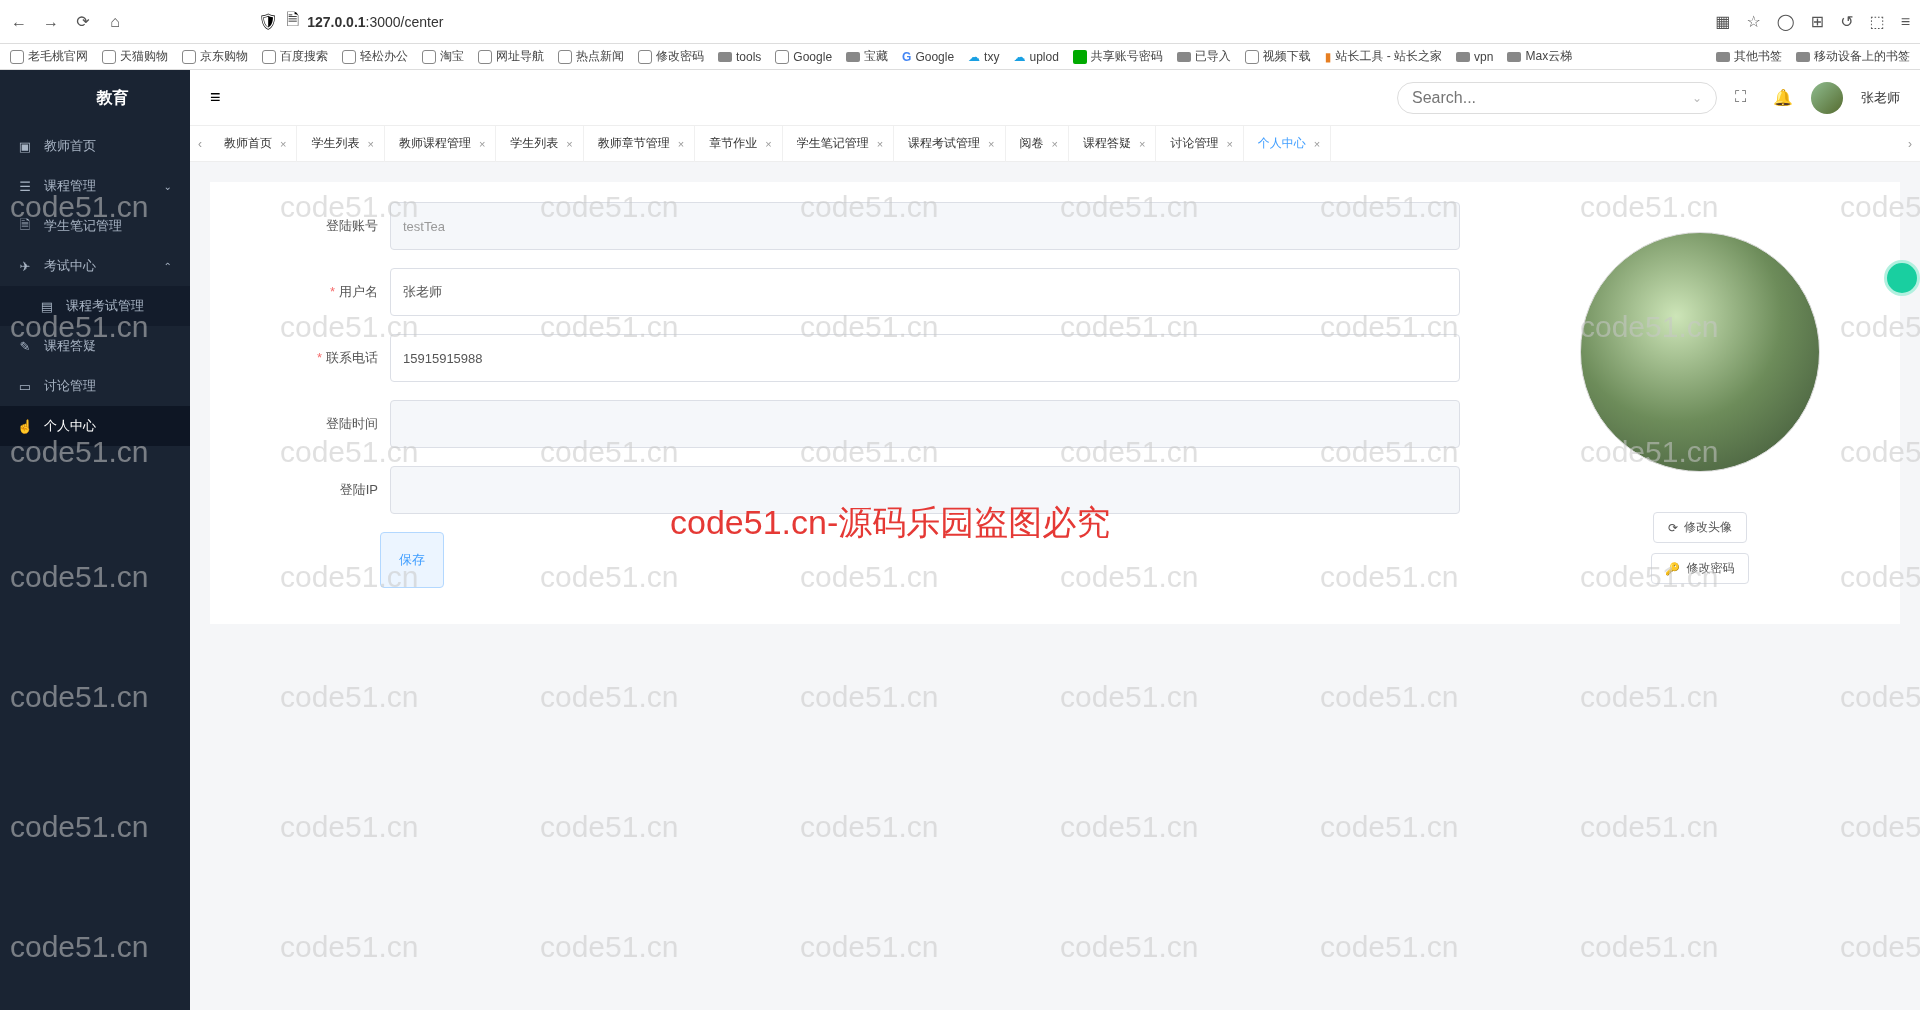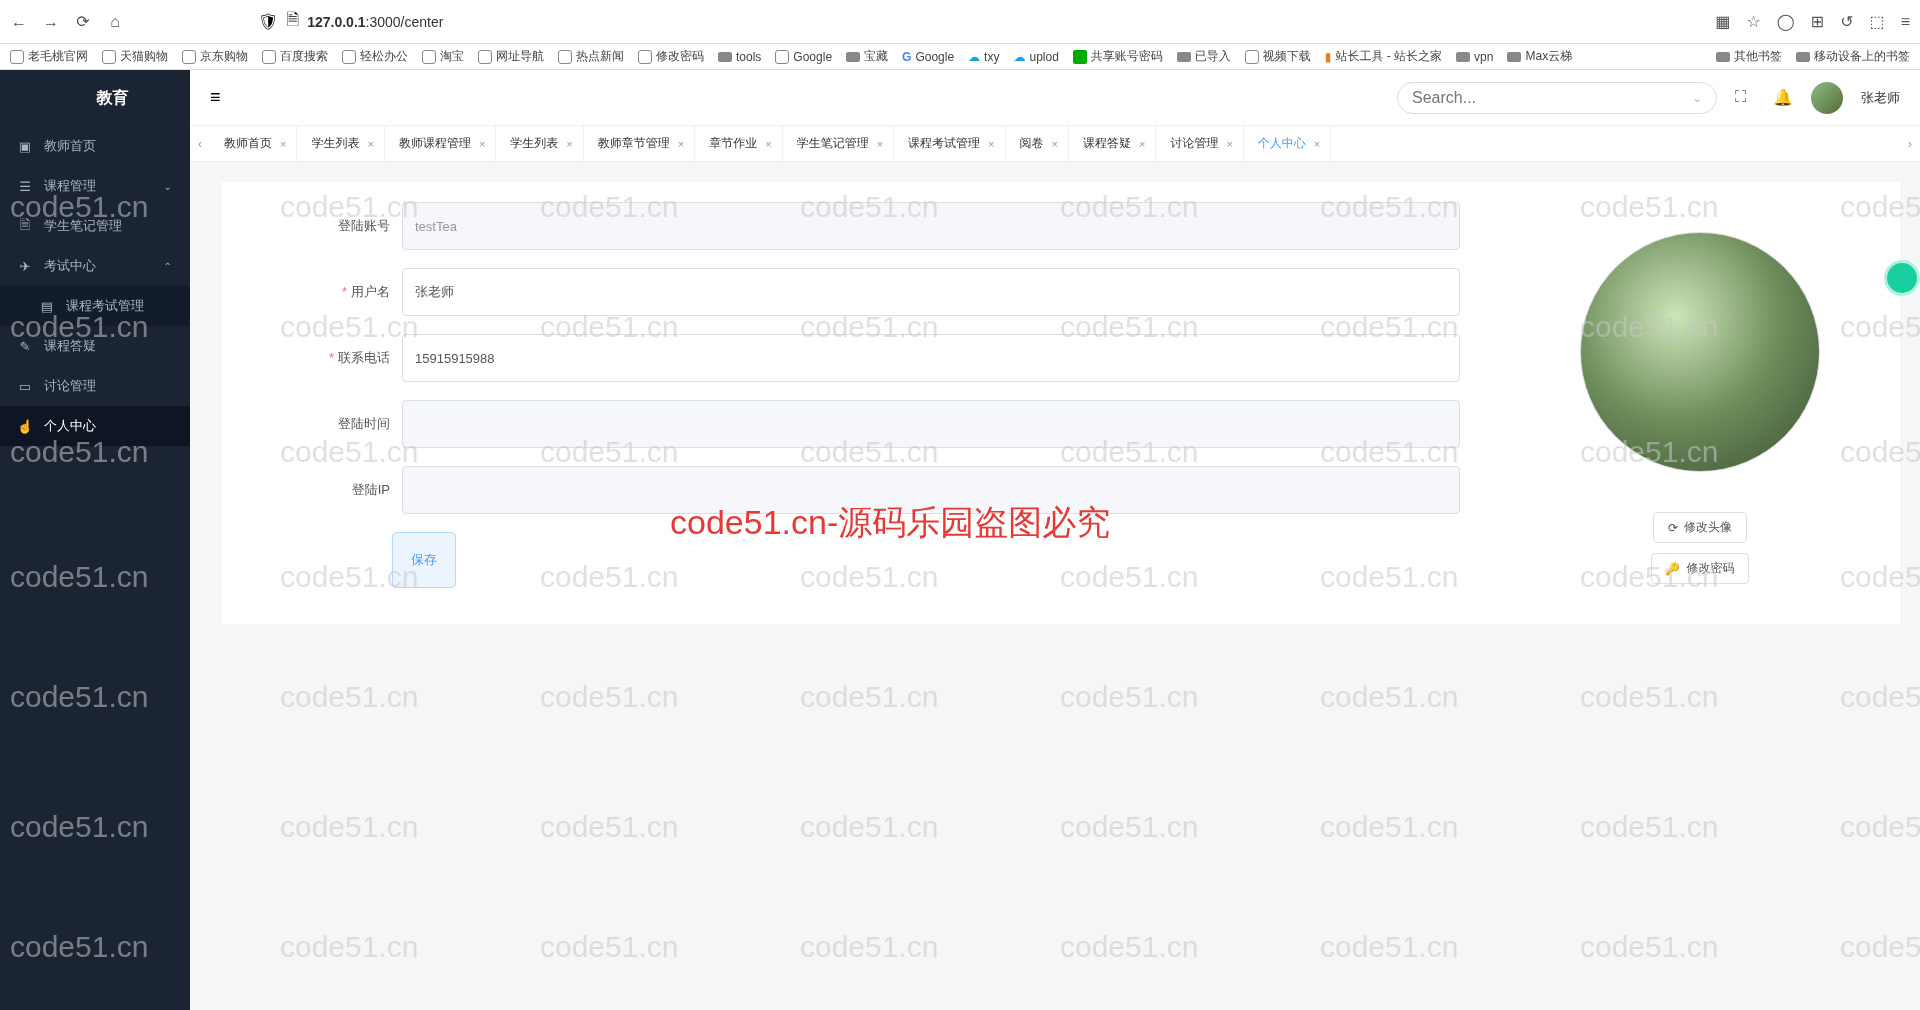--- a/index.html
+++ b/index.html
@@ -40,21 +40,21 @@
 
 
 .tabs { height:36px; background:#fff; border-bottom:1px solid #eee; display:flex; align-items:center; font-size:12px; position:relative; }
 .tab-scroll { width:20px; display:flex; align-items:center; justify-content:center; color:#999; cursor:pointer; }
 .tab-scroll.right { position:absolute; right:0; }
 .tab { padding:0 10px 0 14px; height:36px; display:flex; align-items:center; gap:8px; color:#333; cursor:pointer; border-right:1px solid #f0f0f0;}
 .tab.active { color:#409eff; }
 .tab-close { color:#999; font-size:11px; }
 
 
-.content { flex:1; padding:20px; overflow:auto;margin-left:12px; }
+.content { flex:1; padding:20px; overflow:auto; }
 .panel { background:#fff; padding:20px 20px 30px; display:flex; gap:40px; }
 .form-col { flex:1; }
 .avatar-col { width:360px; display:flex; flex-direction:column; align-items:center; padding-top:30px; }
 .form-row { display:flex; align-items:center; margin:0 20px 18px; }
 .form-label { width:140px; text-align:right; padding-right:12px; font-size:13px; color:#555; }
 .req::before { content:"*"; color:#f56c6c; margin-right:4px; }
 .form-input { flex:1; height:48px; border:1px solid #dcdfe6; border-radius:4px; padding:8px 12px; font-size:13px; color:#555; background:#fff; }
 .form-input[readonly] { background:#f5f7fa; color:#999; }
 .radio-group { display:flex; gap:24px; font-size:13px; color:#555; align-items:center; }
 .radio-opt { display:flex; align-items:center; gap:6px; }

